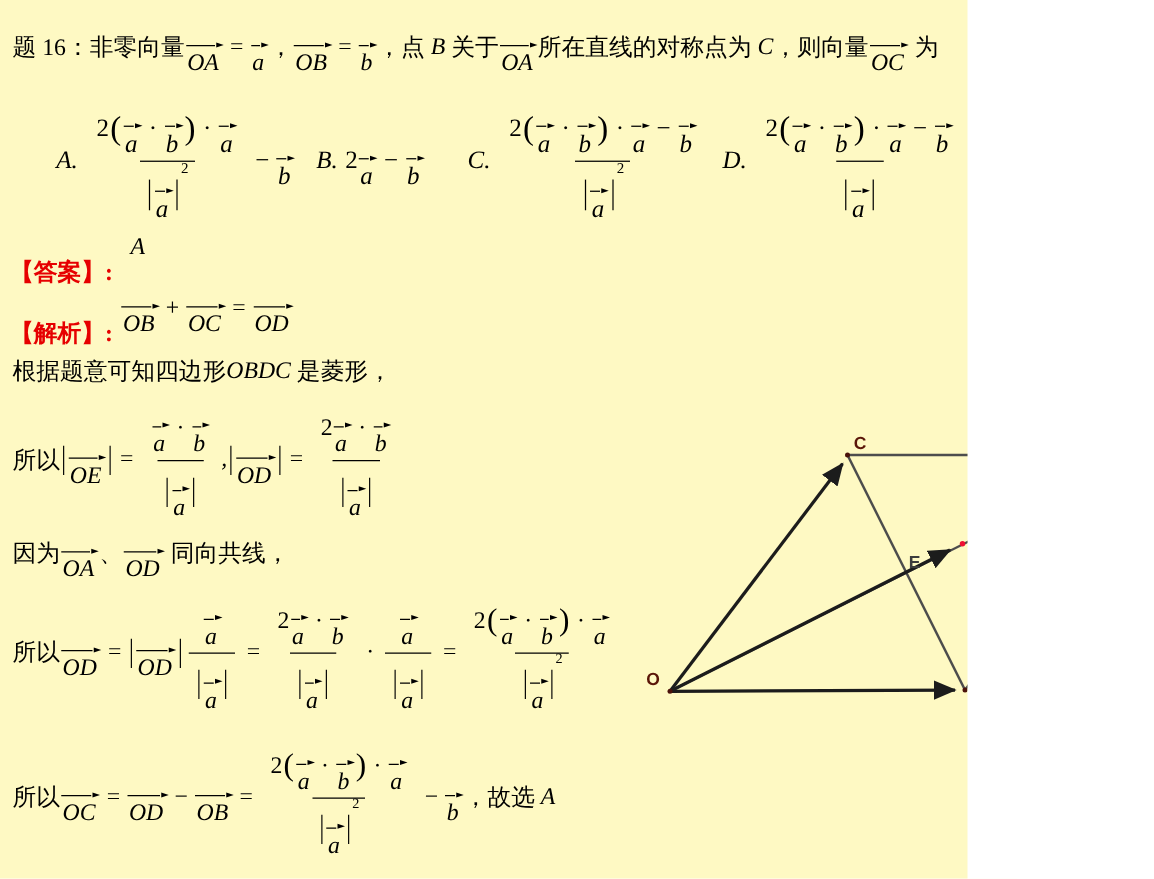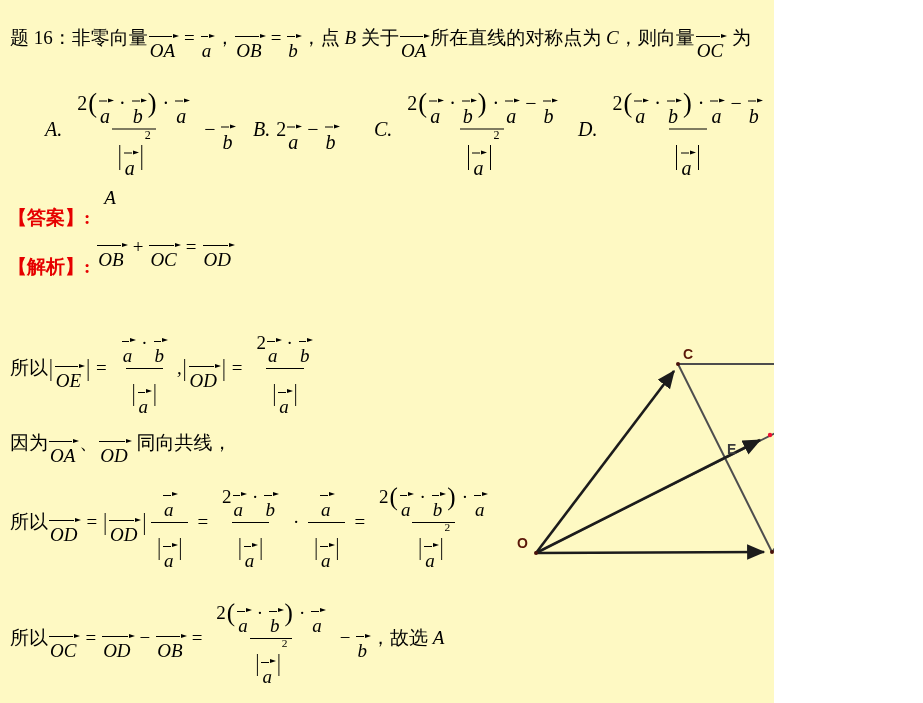--- a/index.html
+++ b/index.html
@@ -60,20 +60,21 @@
   <div class="line" style="top:183px;left:8px;height:30px;">
     <span class="red" style="color: rgb(230, 0, 0);">【答案】:</span>
     <span class="answer-val">A</span>
   </div>
 
   <div class="line" style="top:224px;left:8px;height:46px;">
     <span class="red" style="margin-right: 6px; color: rgb(230, 0, 0);">【解析】:</span>
     <span style="display:inline-flex;align-items:center;"><span class="tok vec">OB</span><span class="tok op">+</span><span class="tok vec">OC</span><span class="tok op">=</span><span class="tok vec">OD</span></span>
   </div>
 
+  <div class="line" style="top:282px;left:10px;height:30px;"><span class="tok cjk">根据题意可知四边形</span><span class="tok it">OBDC</span><span class="tok cjk"> 是菱形，</span></div>
 
   <div class="line" style="top:327px;left:10px;height:82px;"><span class="tok cjk">所以</span><span class="tok absgrp"><span class="tok bar">|</span><span class="tok vec">OE</span><span class="tok bar">|</span></span><span class="tok op">=</span><span class="tok frac"><span class="tok fnum"><span class="tok vec">a</span><span class="tok op">·</span><span class="tok vec">b</span></span><span class="tok fden"><span class="tok absgrp"><span class="tok bar">|</span><span class="tok vec">a</span><span class="tok bar">|</span></span></span></span><span class="tok it">,</span><span class="tok absgrp"><span class="tok bar">|</span><span class="tok vec">OD</span><span class="tok bar">|</span></span><span class="tok op">=</span><span class="tok frac"><span class="tok fnum"><span class="tok numtok">2</span><span class="tok vec">a</span><span class="tok op">·</span><span class="tok vec">b</span></span><span class="tok fden"><span class="tok absgrp"><span class="tok bar">|</span><span class="tok vec">a</span><span class="tok bar">|</span></span></span></span></div>
 
   <div class="line" style="top:422px;left:10px;height:42px;text-align:right;"><span class="tok cjk">因为</span><span class="tok vec">OA</span><span class="tok cjk">、</span><span class="tok vec">OD</span><span class="tok cjk"> 同向共线，</span></div>
 
   <div class="line" style="top:476px;left:10px;height:92px;"><span class="tok cjk">所以</span><span class="tok vec">OD</span><span class="tok op">=</span><span class="tok absgrp"><span class="tok bar">|</span><span class="tok vec">OD</span><span class="tok bar">|</span></span><span class="tok frac"><span class="tok fnum"><span class="tok vec">a</span></span><span class="tok fden"><span class="tok absgrp"><span class="tok bar">|</span><span class="tok vec">a</span><span class="tok bar">|</span></span></span></span><span class="tok op">=</span><span class="tok frac"><span class="tok fnum"><span class="tok numtok">2</span><span class="tok vec">a</span><span class="tok op">·</span><span class="tok vec">b</span></span><span class="tok fden"><span class="tok absgrp"><span class="tok bar">|</span><span class="tok vec">a</span><span class="tok bar">|</span></span></span></span><span class="tok op">·</span><span class="tok frac"><span class="tok fnum"><span class="tok vec">a</span></span><span class="tok fden"><span class="tok absgrp"><span class="tok bar">|</span><span class="tok vec">a</span><span class="tok bar">|</span></span></span></span><span class="tok op">=</span><span class="tok frac"><span class="tok fnum"><span class="tok numtok">2</span><span class="tok paren">(</span><span class="tok vec">a</span><span class="tok op">·</span><span class="tok vec">b</span><span class="tok paren">)</span><span class="tok op">·</span><span class="tok vec">a</span></span><span class="tok fden"><span class="tok absgrp"><span class="tok bar">|</span><span class="tok vec">a</span><span class="tok bar">|</span></span><span class="tok sup">2</span></span></span></div>
 
   <div class="line" style="top:592px;left:10px;height:92px;"><span class="tok cjk">所以</span><span class="tok vec">OC</span><span class="tok op">=</span><span class="tok vec">OD</span><span class="tok op">−</span><span class="tok vec">OB</span><span class="tok op">=</span><span class="tok frac"><span class="tok fnum"><span class="tok numtok">2</span><span class="tok paren">(</span><span class="tok vec">a</span><span class="tok op">·</span><span class="tok vec">b</span><span class="tok paren">)</span><span class="tok op">·</span><span class="tok vec">a</span></span><span class="tok fden"><span class="tok absgrp"><span class="tok bar">|</span><span class="tok vec">a</span><span class="tok bar">|</span></span><span class="tok sup">2</span></span></span><span class="tok op">−</span><span class="tok vec">b</span><span class="tok cjk">，故选 </span><span class="tok it">A</span></div>
 
   <svg style="position:absolute;left:495px;top:330px;" width="428" height="250" viewBox="495 330 428 250">

